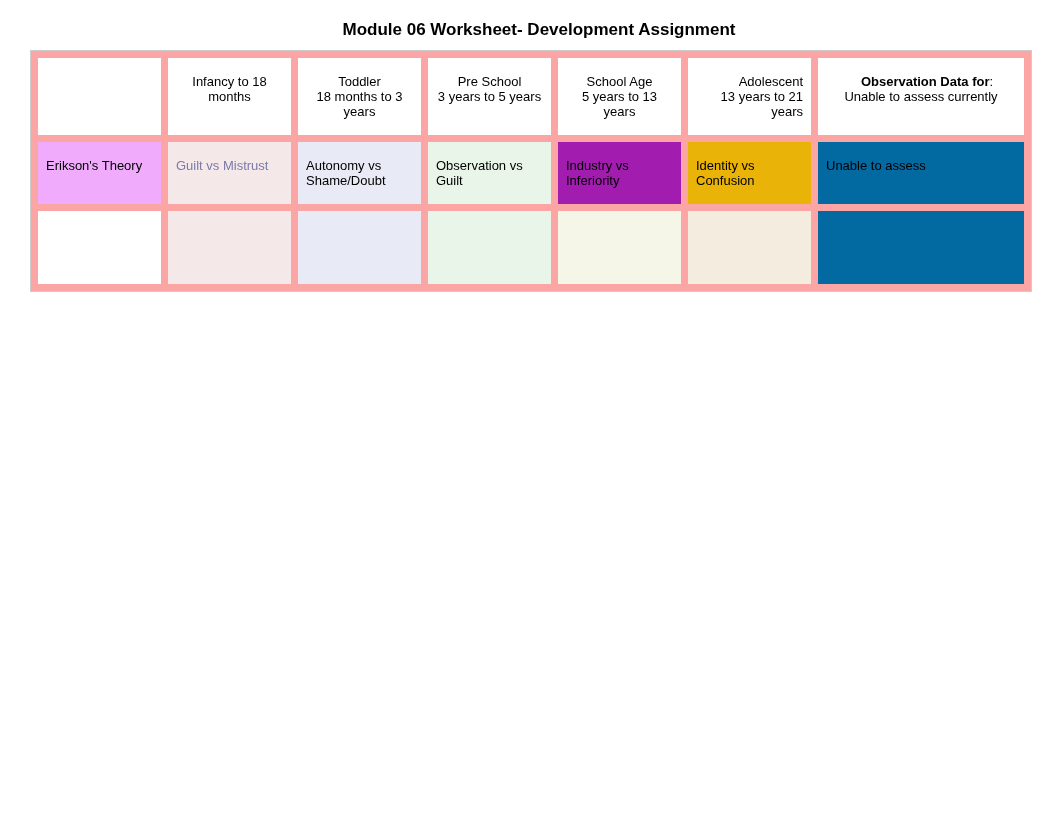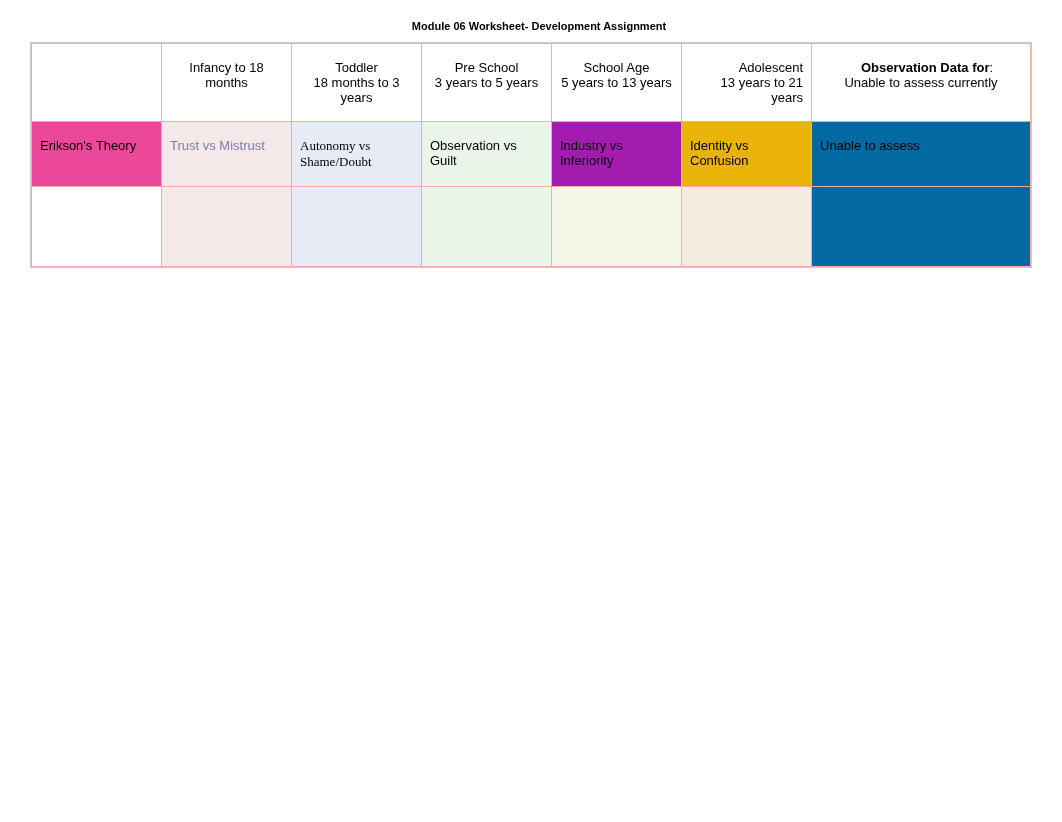--- a/index.html
+++ b/index.html
@@ -18,32 +18,32 @@
     .page-wrapper {
       width: 1062px;
       height: 822px;
       position: relative;
       overflow: hidden;
     }
     .title-area {
       text-align: center;
       padding: 20px 0 10px 16px;
       font-weight: bold;
-      font-size: 11px;
+      font-size: 17px;
     }
     .table-container {
       margin: 0 30px;
       border: 1px solid #ccc;
     }
     table {
       border-collapse: collapse;
       width: 100%;
     }
     th, td {
-      border: 1px solid #fca5a5;
+      border: 7px solid #fca5a5;
       padding: 16px 8px;
       vertical-align: top;
       font-size: 13px;
     }
     .header-row th {
       background: #ffffff;
       font-weight: normal;
     }
     .col-label {
       width: 130px;
@@ -64,29 +64,28 @@
     .col-school {
       background: #f5f5e8;
       width: 130px;
     }
     .col-adolescent {
       background: #f5ece0;
       width: 130px;
       text-align: right;
     }
     .theory-label {
-      background: #ec4899;
+      background: #f0abfc;
     }
     .cell-infancy-theory {
       background: #f5e8e8;
       color: #7a7aaa;
     }
     .cell-toddler-theory {
       background: #e8eaf5;
-      font-family: Liberation Serif, serif;
     }
     .cell-preschool-theory {
       background: #e8f5e8;
     }
     .cell-school-theory {
       background: #a21caf;
     }
     .cell-adolescent-theory {
       background: #eab308;
     }
@@ -126,21 +125,21 @@
           </th>
           <th class="obs-header">
             <span class="obs-bold">Observation Data for</span><span>:</span><br>
             <span>Unable to assess currently</span>
           </th>
         </tr>
       </thead>
       <tbody>
         <tr>
           <td class="theory-label">Erikson's Theory</td>
-          <td class="cell-infancy-theory">Trust vs Mistrust</td>
+          <td class="cell-infancy-theory">Guilt vs Mistrust</td>
           <td class="cell-toddler-theory">Autonomy vs Shame/Doubt</td>
           <td class="cell-preschool-theory">Observation vs Guilt</td>
           <td class="cell-school-theory">Industry vs Inferiority</td>
           <td class="cell-adolescent-theory">Identity vs Confusion</td>
           <td class="cell-observation-theory">Unable to assess</td>
         </tr>
         <tr>
           <td style="height:80px;"></td>
           <td class="col-infancy" style="height:80px;"></td>
           <td class="col-toddler" style="height:80px;"></td>

